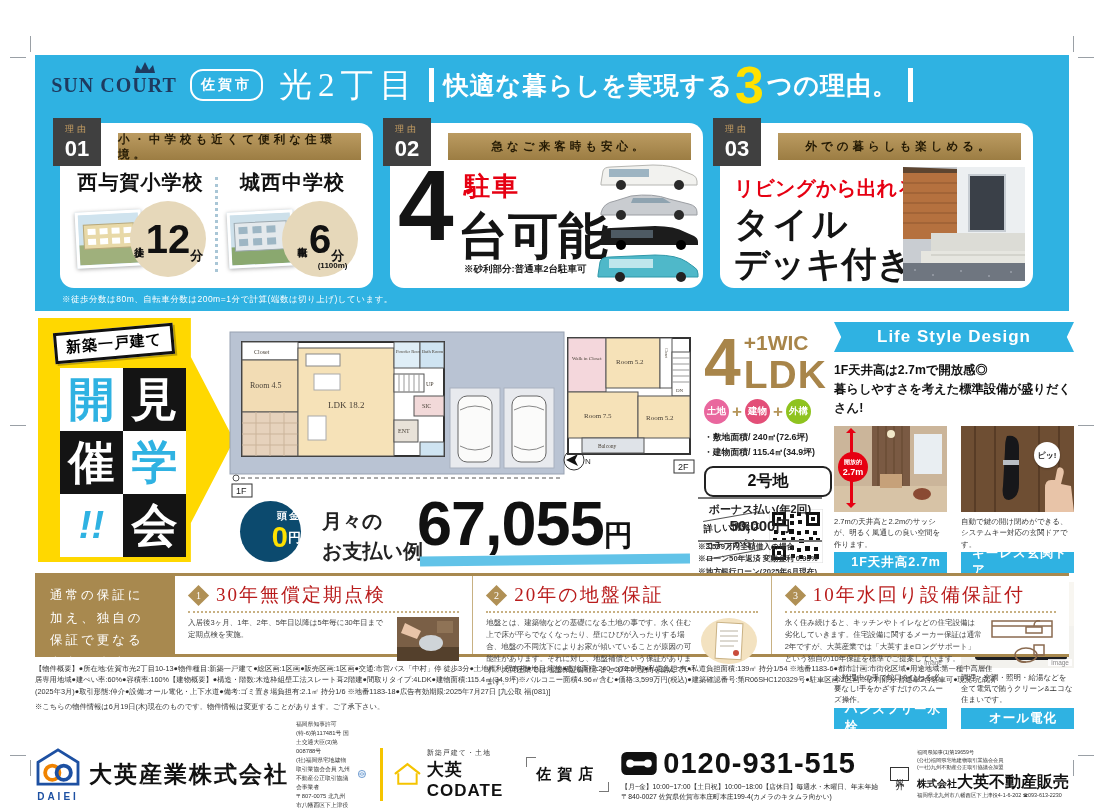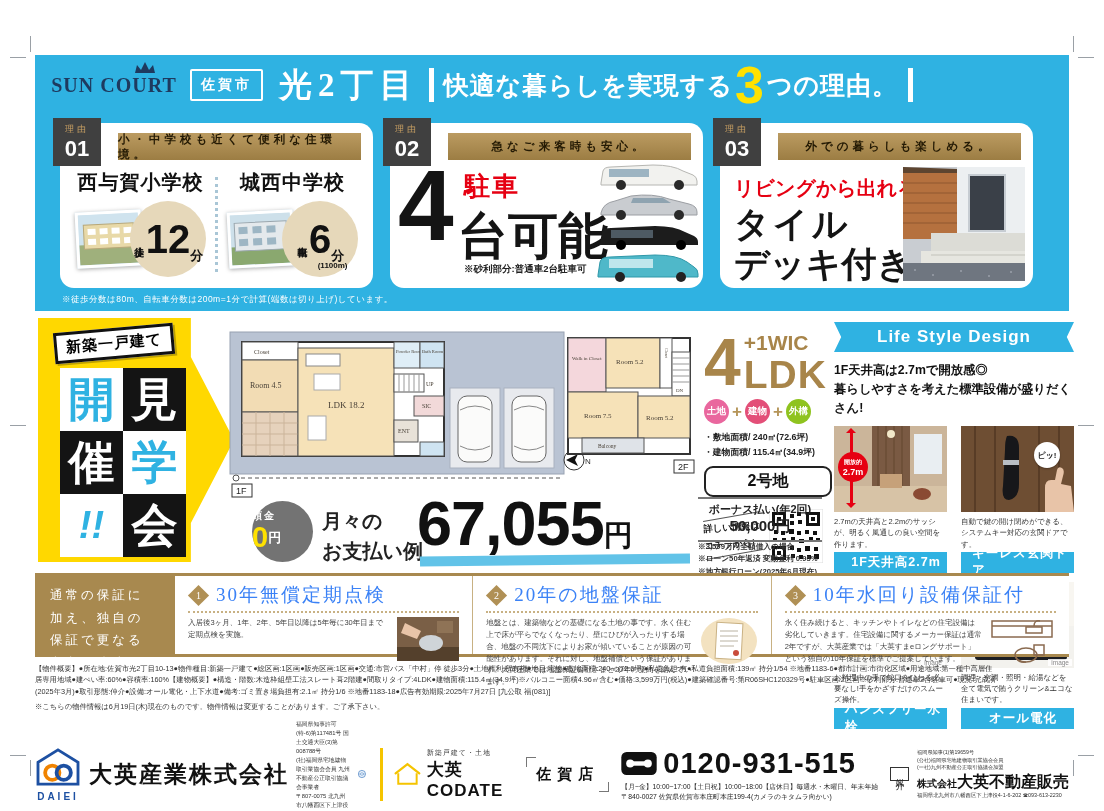--- a/index.html
+++ b/index.html
@@ -10,22 +10,22 @@
   .crop { position:absolute; background:#9aa0a6; }
 
   
   .band { position:absolute; left:35px; top:55px; width:1034px; height:256px; background:#2fb2e2; }
 
   .header { position:absolute; left:50px; top:60px; height:50px; display:flex; align-items:center; }
   .brand { position:relative; width:128px; text-align:center; color:#1e3a5f;
            font-family:"Liberation Serif", serif; font-weight:bold; font-size:20px; letter-spacing:1px; }
   .brand svg { position:absolute; left:50%; top:-13px; transform:translateX(18px); }
   .citybadge { border:2px solid #fff; color:#fff; font-size:14px; font-weight:bold; padding:5px 9px;
-               letter-spacing:3px; border-radius:2px; margin-left:12px; }
-  .area { color:#fff; font-family:"Liberation Serif", serif; font-weight:bold; font-size:33px;
+               letter-spacing:3px; border-radius:13px; margin-left:12px; }
+  .area { color:#fff; font-family:"Liberation Serif", serif; font-weight:normal; font-size:33px;
           letter-spacing:6px; margin-left:16px; }
   .vbar { width:5px; height:34px; background:#fff; margin:0 10px; }
   .headline { color:#fff; font-weight:900; font-size:25px; display:flex; align-items:center; letter-spacing:1px; }
   .h3num { color:#ffe100; font-size:52px; font-weight:900; line-height:1; margin:0 2px; }
 
   
   .card { position:absolute; top:123px; width:313px; height:165px; background:#fff; border-radius:14px; }
   .tab { position:absolute; width:48px; height:48px; background:#404040; color:#fff; text-align:center; z-index:3; }
   .tab .t1 { color:#c9a063; font-size:9px; letter-spacing:3px; margin-top:5px; }
   .tab .t2 { font-size:22px; font-weight:bold; line-height:1.15; }
@@ -89,22 +89,22 @@
   .pc1 { background:#e9679e; } .pc2 { background:#e34f78; } .pc3 { background:#8fc31f; }
   .pplus { color:#b59559; font-weight:900; font-size:17px; }
   .parea { font-size:8.8px; color:#222; margin-top:6px; line-height:1.65; font-weight:bold; }
   .plot { border:2.5px solid #222; border-radius:9px; text-align:center; font-size:16px; font-weight:900;
           padding:3px 0; margin-top:7px; background:#fff; color:#111; }
   .qrrow { display:flex; align-items:center; margin-top:12px; gap:7px; }
   .qrtext { font-size:9.3px; font-weight:bold; color:#222; line-height:1.8; transform:rotate(-4deg); }
   .qrtext .sl { display:block; height:1px; background:#555; width:58px; transform:rotate(-6deg); margin:2px 0; }
 
   
-  .pay-circle { position:absolute; left:252px; top:501px; width:61px; height:61px; border-radius:50%;
-                background:#737373; color:#fff; text-align:left; }
+  .pay-circle { position:absolute; left:240px; top:501px; width:61px; height:61px; border-radius:50%;
+                background:#0c4a6e; color:#fff; text-align:right; }
   .dk { font-size:10px; margin-top:8px; letter-spacing:2px; font-weight:bold; }
   .dv { font-size:29px; color:#ffe100; font-weight:900; line-height:1; vertical-align:middle; }
   .du { font-size:13px; font-weight:bold; vertical-align:middle; }
   .pay-label { position:absolute; left:322px; top:506px; font-size:20px; font-weight:900; color:#222; line-height:1.5; }
   .pay-amount { position:absolute; left:417px; top:487px; font-size:63px; font-weight:900; color:#111;
                 letter-spacing:-1px; z-index:2; }
   .pay-amount .yen { font-size:29px; letter-spacing:0; }
   .pay-underline { position:absolute; left:420px; top:555px; width:270px; height:10px; background:#62c3e8;
                    transform:rotate(-.6deg); }
   .bonus { position:absolute; left:698px; top:497px; width:124px; border-top:2px solid #777;
@@ -141,21 +141,21 @@
           border-top:3px solid #a8894f; border-bottom:3px solid #a8894f; display:flex; }
   .w-lead { width:140px; background:#a8894f; color:#fff; font-family:"Liberation Serif", serif;
             font-size:12.5px; letter-spacing:3px; line-height:1.8; padding:8px 0 0 15px; }
   .w-item { flex:1; padding:6px 13px 3px; }
   .w-item + .w-item { border-left:1px solid #c8b183; }
   .w-head { display:flex; align-items:center; gap:10px; padding-bottom:3px;
             border-bottom:2px dotted #c8b183; margin-bottom:4px; }
   .w-dia { width:15px; height:15px; background:#b09055; transform:rotate(45deg); flex:0 0 15px;
            display:flex; align-items:center; justify-content:center; margin-left:3px; }
   .w-dia span { transform:rotate(-45deg); color:#fff; font-size:10px; font-family:"Liberation Serif", serif; }
-  .w-title { font-family:"Liberation Serif", serif; font-size:19px; color:#3b82f6; letter-spacing:2px; }
+  .w-title { font-family:"Liberation Serif", serif; font-size:19px; color:#b91c1c; letter-spacing:2px; }
   .w-body { display:flex; gap:8px; align-items:flex-start; }
   .w-desc { flex:1; font-size:7.5px; color:#444; line-height:1.58; }
 
   
   .ov { position:absolute; left:35px; top:663px; width:1034px; font-size:7.3px; color:#333; line-height:1.55; }
   .ov-note { margin-top:4px; }
 
   
   .foot { position:absolute; left:35px; top:744px; width:1034px; height:60px; display:flex; align-items:center; }
   .f-logo { text-align:center; }

